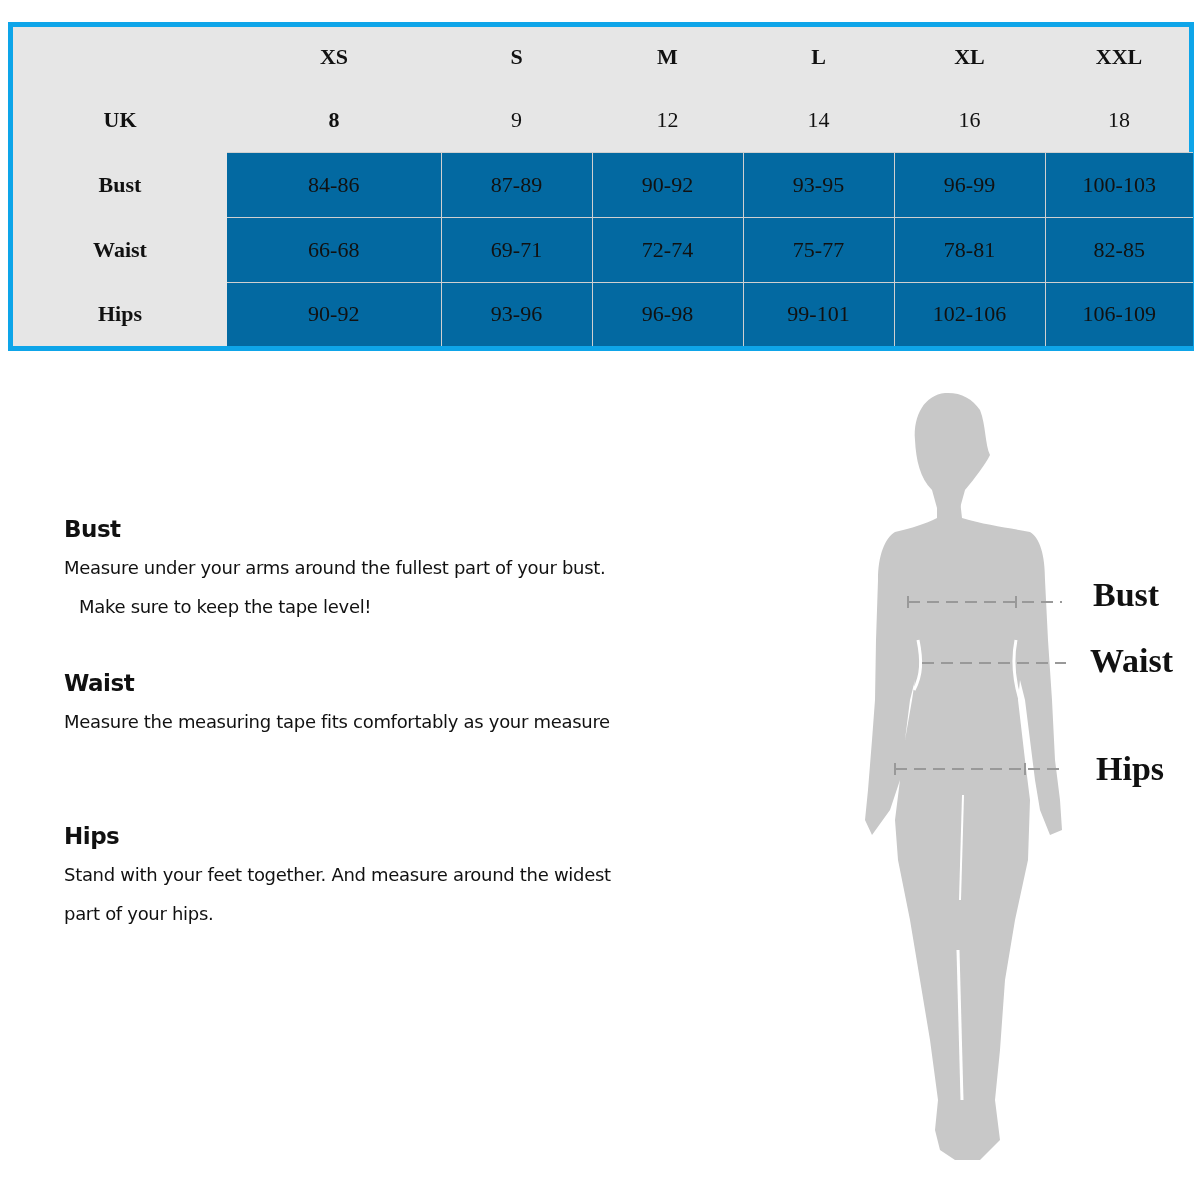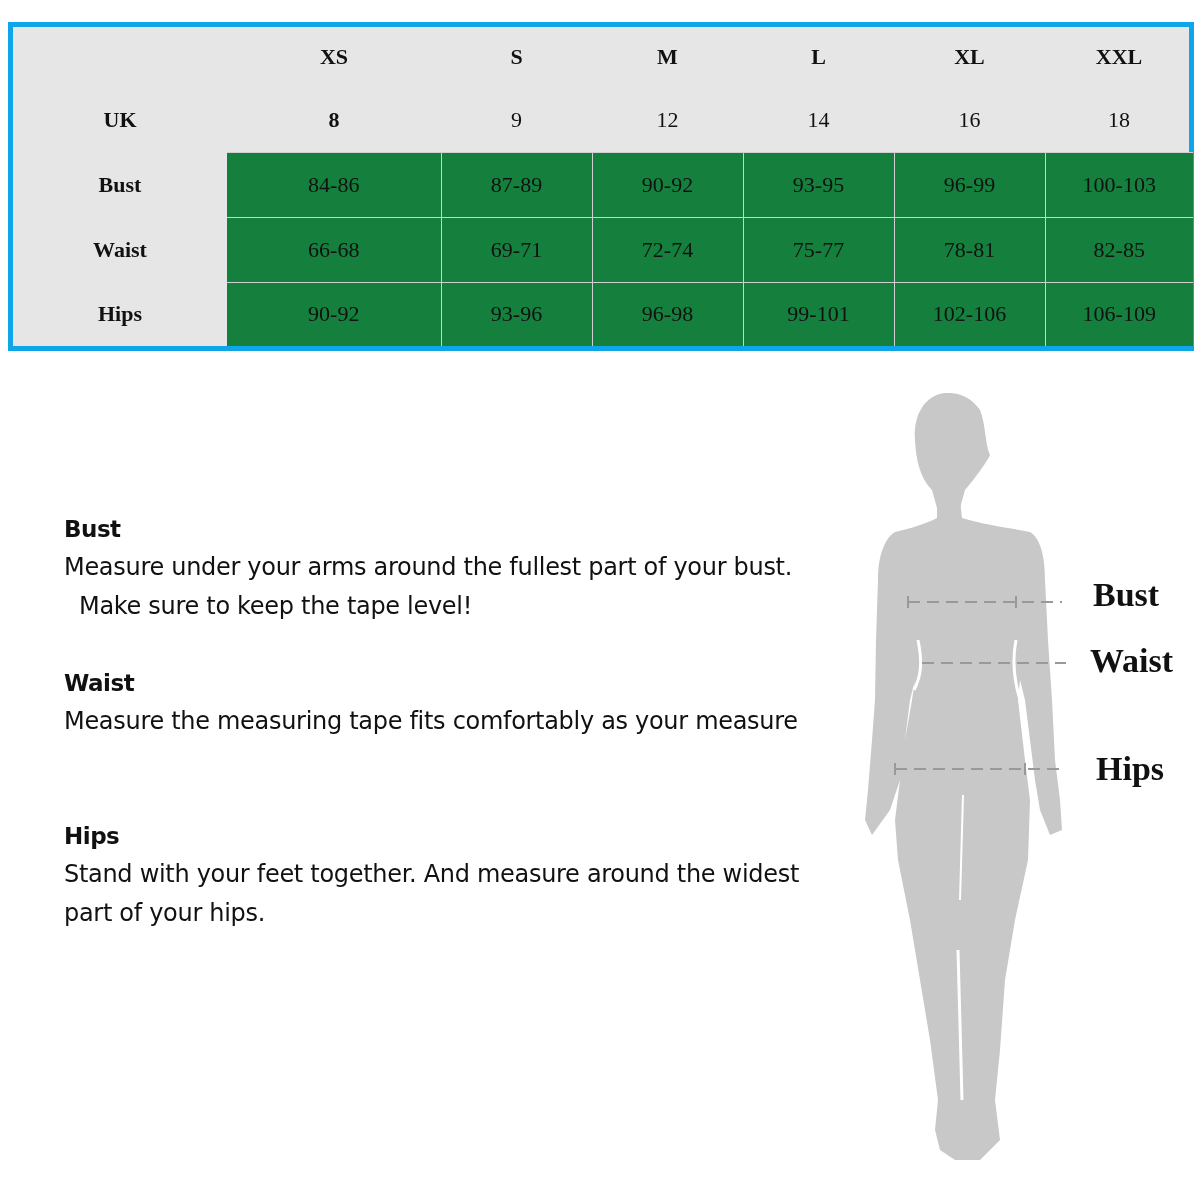--- a/index.html
+++ b/index.html
@@ -17,27 +17,27 @@
     table.size-table col.c0 { width: 214px; }
     table.size-table col.c1 { width: 214px; }
     table.size-table col.c2 { width: 151px; }
     table.size-table col.c3 { width: 151px; }
     table.size-table col.c4 { width: 151px; }
     table.size-table col.c5 { width: 151px; }
     table.size-table col.c6 { width: 148px; }
     tr.hdr td, tr.hdr th { height: 45px; font-weight: bold; }
     tr.uk td { height: 48px; font-weight: normal; }
     tr.uk td.first, tr.uk td.bold { font-weight: bold; }
-    tr.meas td { height: 47px; background: #15803d; border-left: 1px solid #d0d0d0; border-top: 1px solid #d0d0d0; }
+    tr.meas td { height: 47px; background: #0369a1; border-left: 1px solid #d0d0d0; border-top: 1px solid #d0d0d0; }
     tr.meas td.rowlabel { background: #e6e6e6; font-weight: bold; border-left: none; border-top: none; }
     tr.meas:first-of-type td { border-top: none; }
 
     .guide { position: absolute; left: 64px; font-family: "DejaVu Sans", sans-serif; color: #111; }
     .guide .g-title { font-weight: bold; font-size: 23px; line-height: 38px; letter-spacing: -0.5px; }
-    .guide .g-text { font-size: 24px; line-height: 39px; letter-spacing: -0.3px; }
+    .guide .g-text { font-size: 18px; line-height: 39px; letter-spacing: -0.3px; }
     .guide .indent { padding-left: 15px; }
 
     .figure { position: absolute; left: 850px; top: 380px; width: 350px; height: 800px; }
     .fig-label {
       position: absolute; font-family: "Liberation Serif", serif; font-weight: bold;
       font-size: 34px; color: #111;
     }
   </style>
 </head>
 <body>

